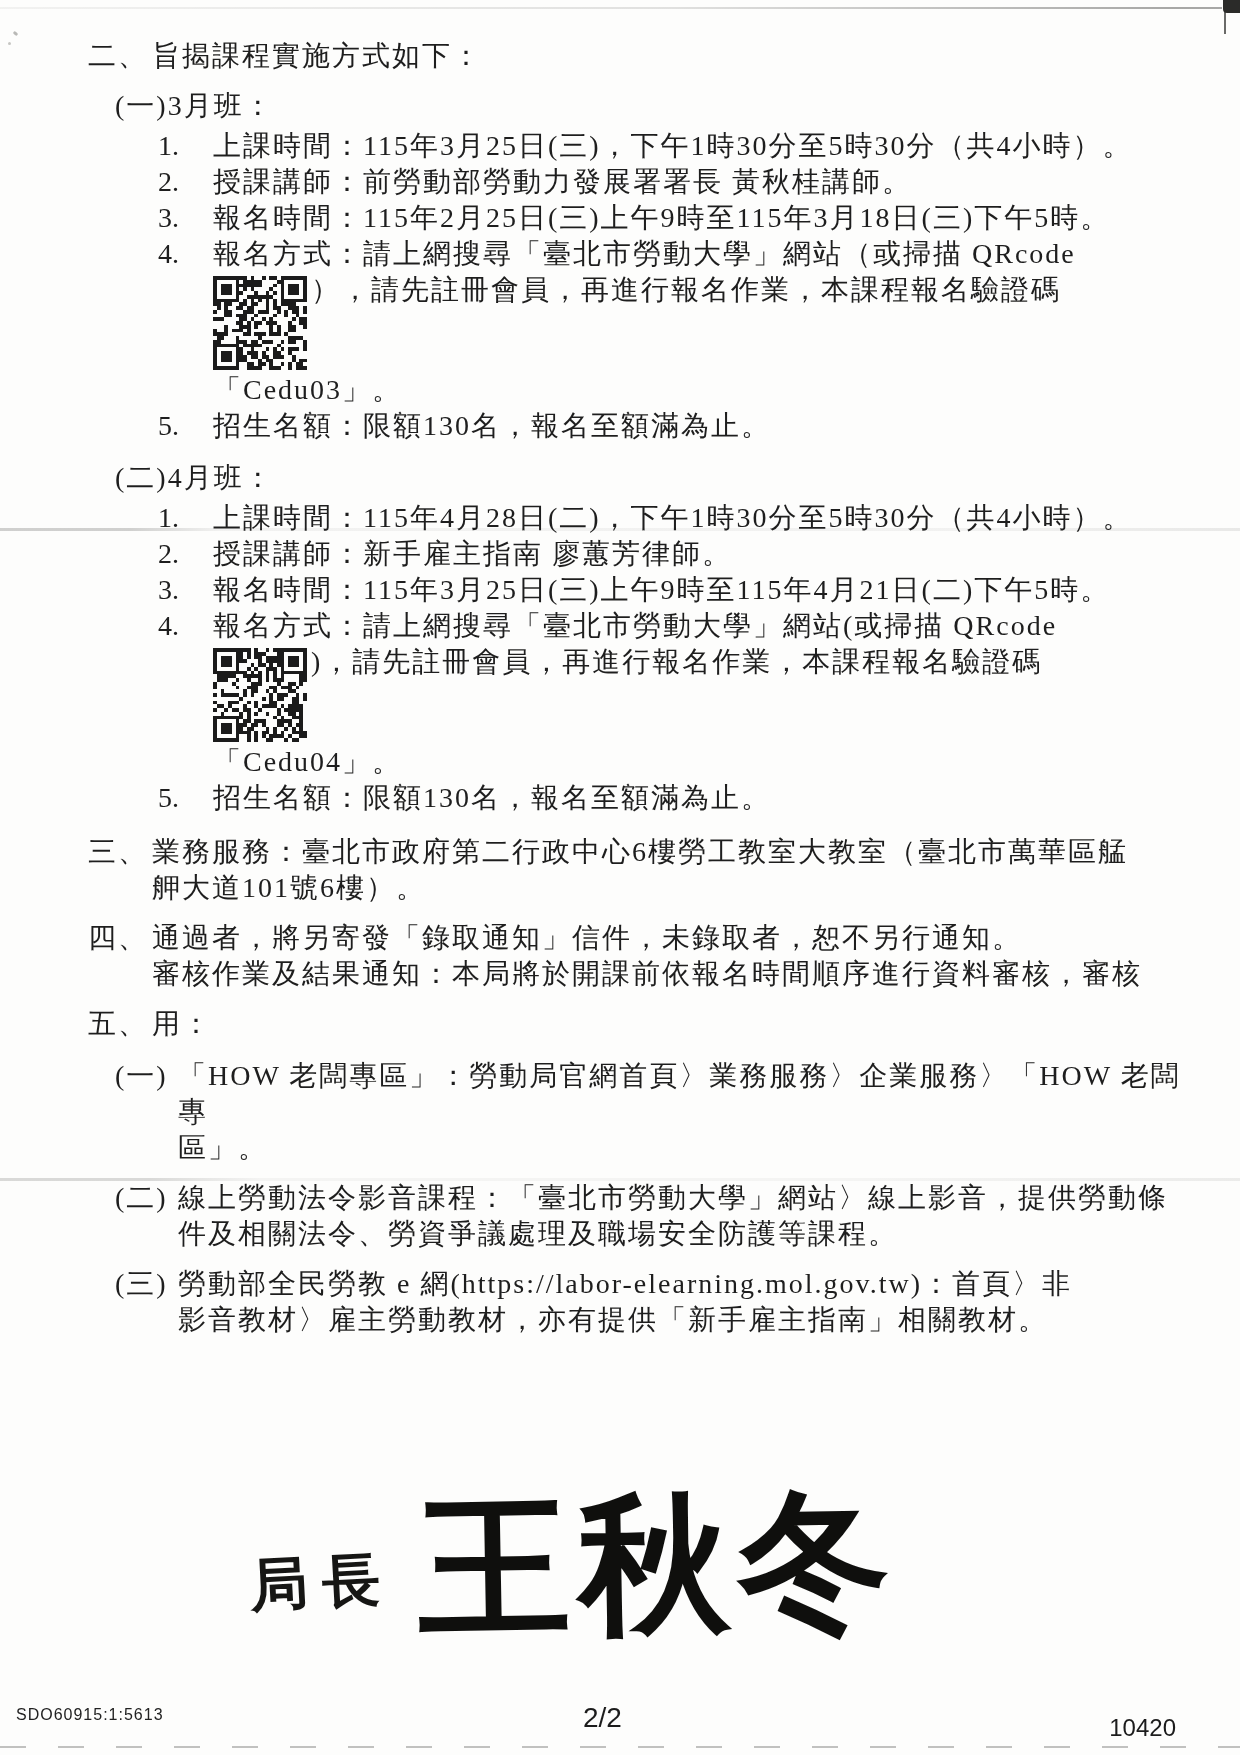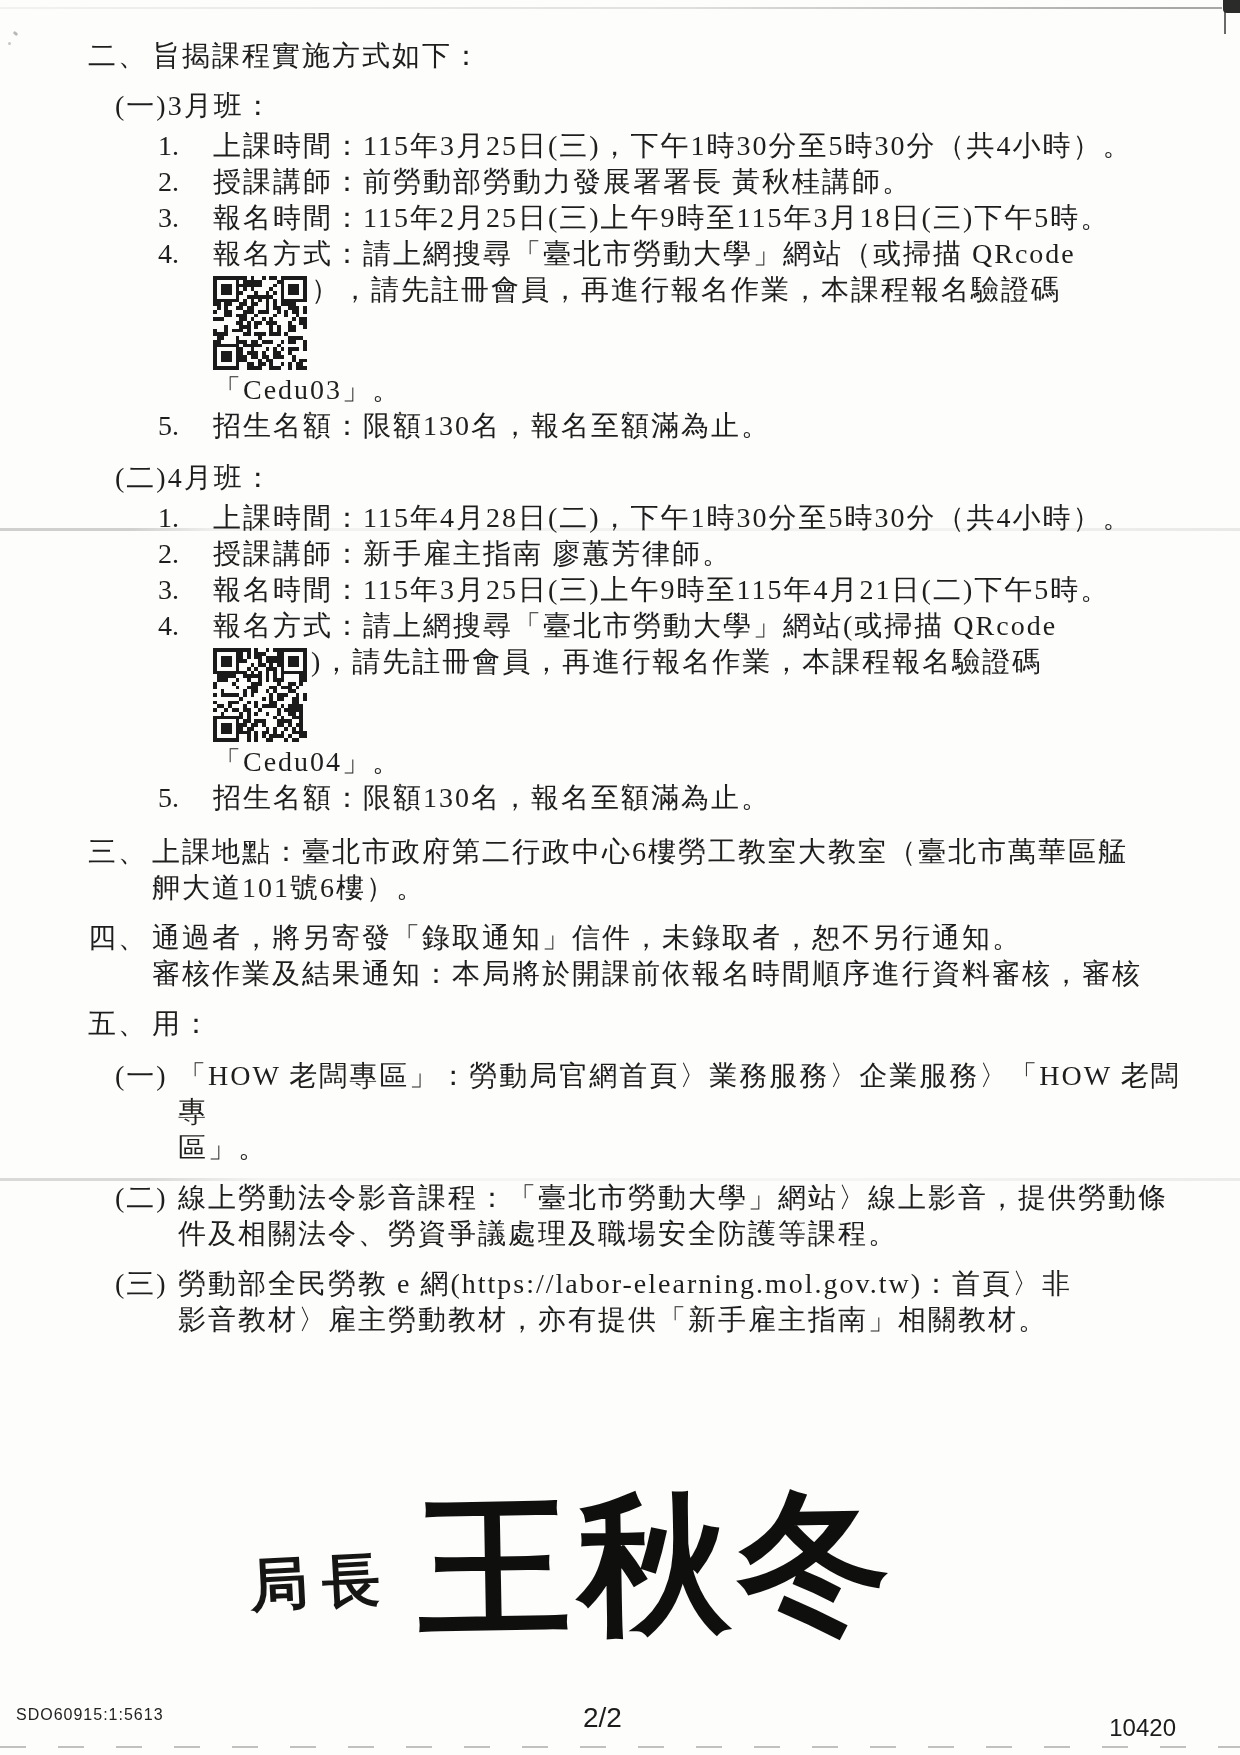--- a/index.html
+++ b/index.html
@@ -806,21 +806,21 @@
       </div>
     </div>
     <div class="row lvl3">
       <span class="num">5.</span>
       <span class="c">招生名額：限額130名，報名至額滿為止。</span>
     </div>
 
     <div class="row gap-18">
       <span class="m1">三、</span>
       <div class="c">
-        <div>上課地點：臺北市政府第二行政中心6樓勞工教室大教室（臺北市萬華區艋</div>
+        <div>業務服務：臺北市政府第二行政中心6樓勞工教室大教室（臺北市萬華區艋</div>
         <div>舺大道101號6樓）。</div>
       </div>
     </div>
 
     <div class="row gap-14">
       <span class="m1">四、</span>
       <div class="c">
         <div>通過者，將另寄發「錄取通知」信件，未錄取者，恕不另行通知。</div>
         <div>審核作業及結果通知：本局將於開課前依報名時間順序進行資料審核，審核</div>
       </div>

